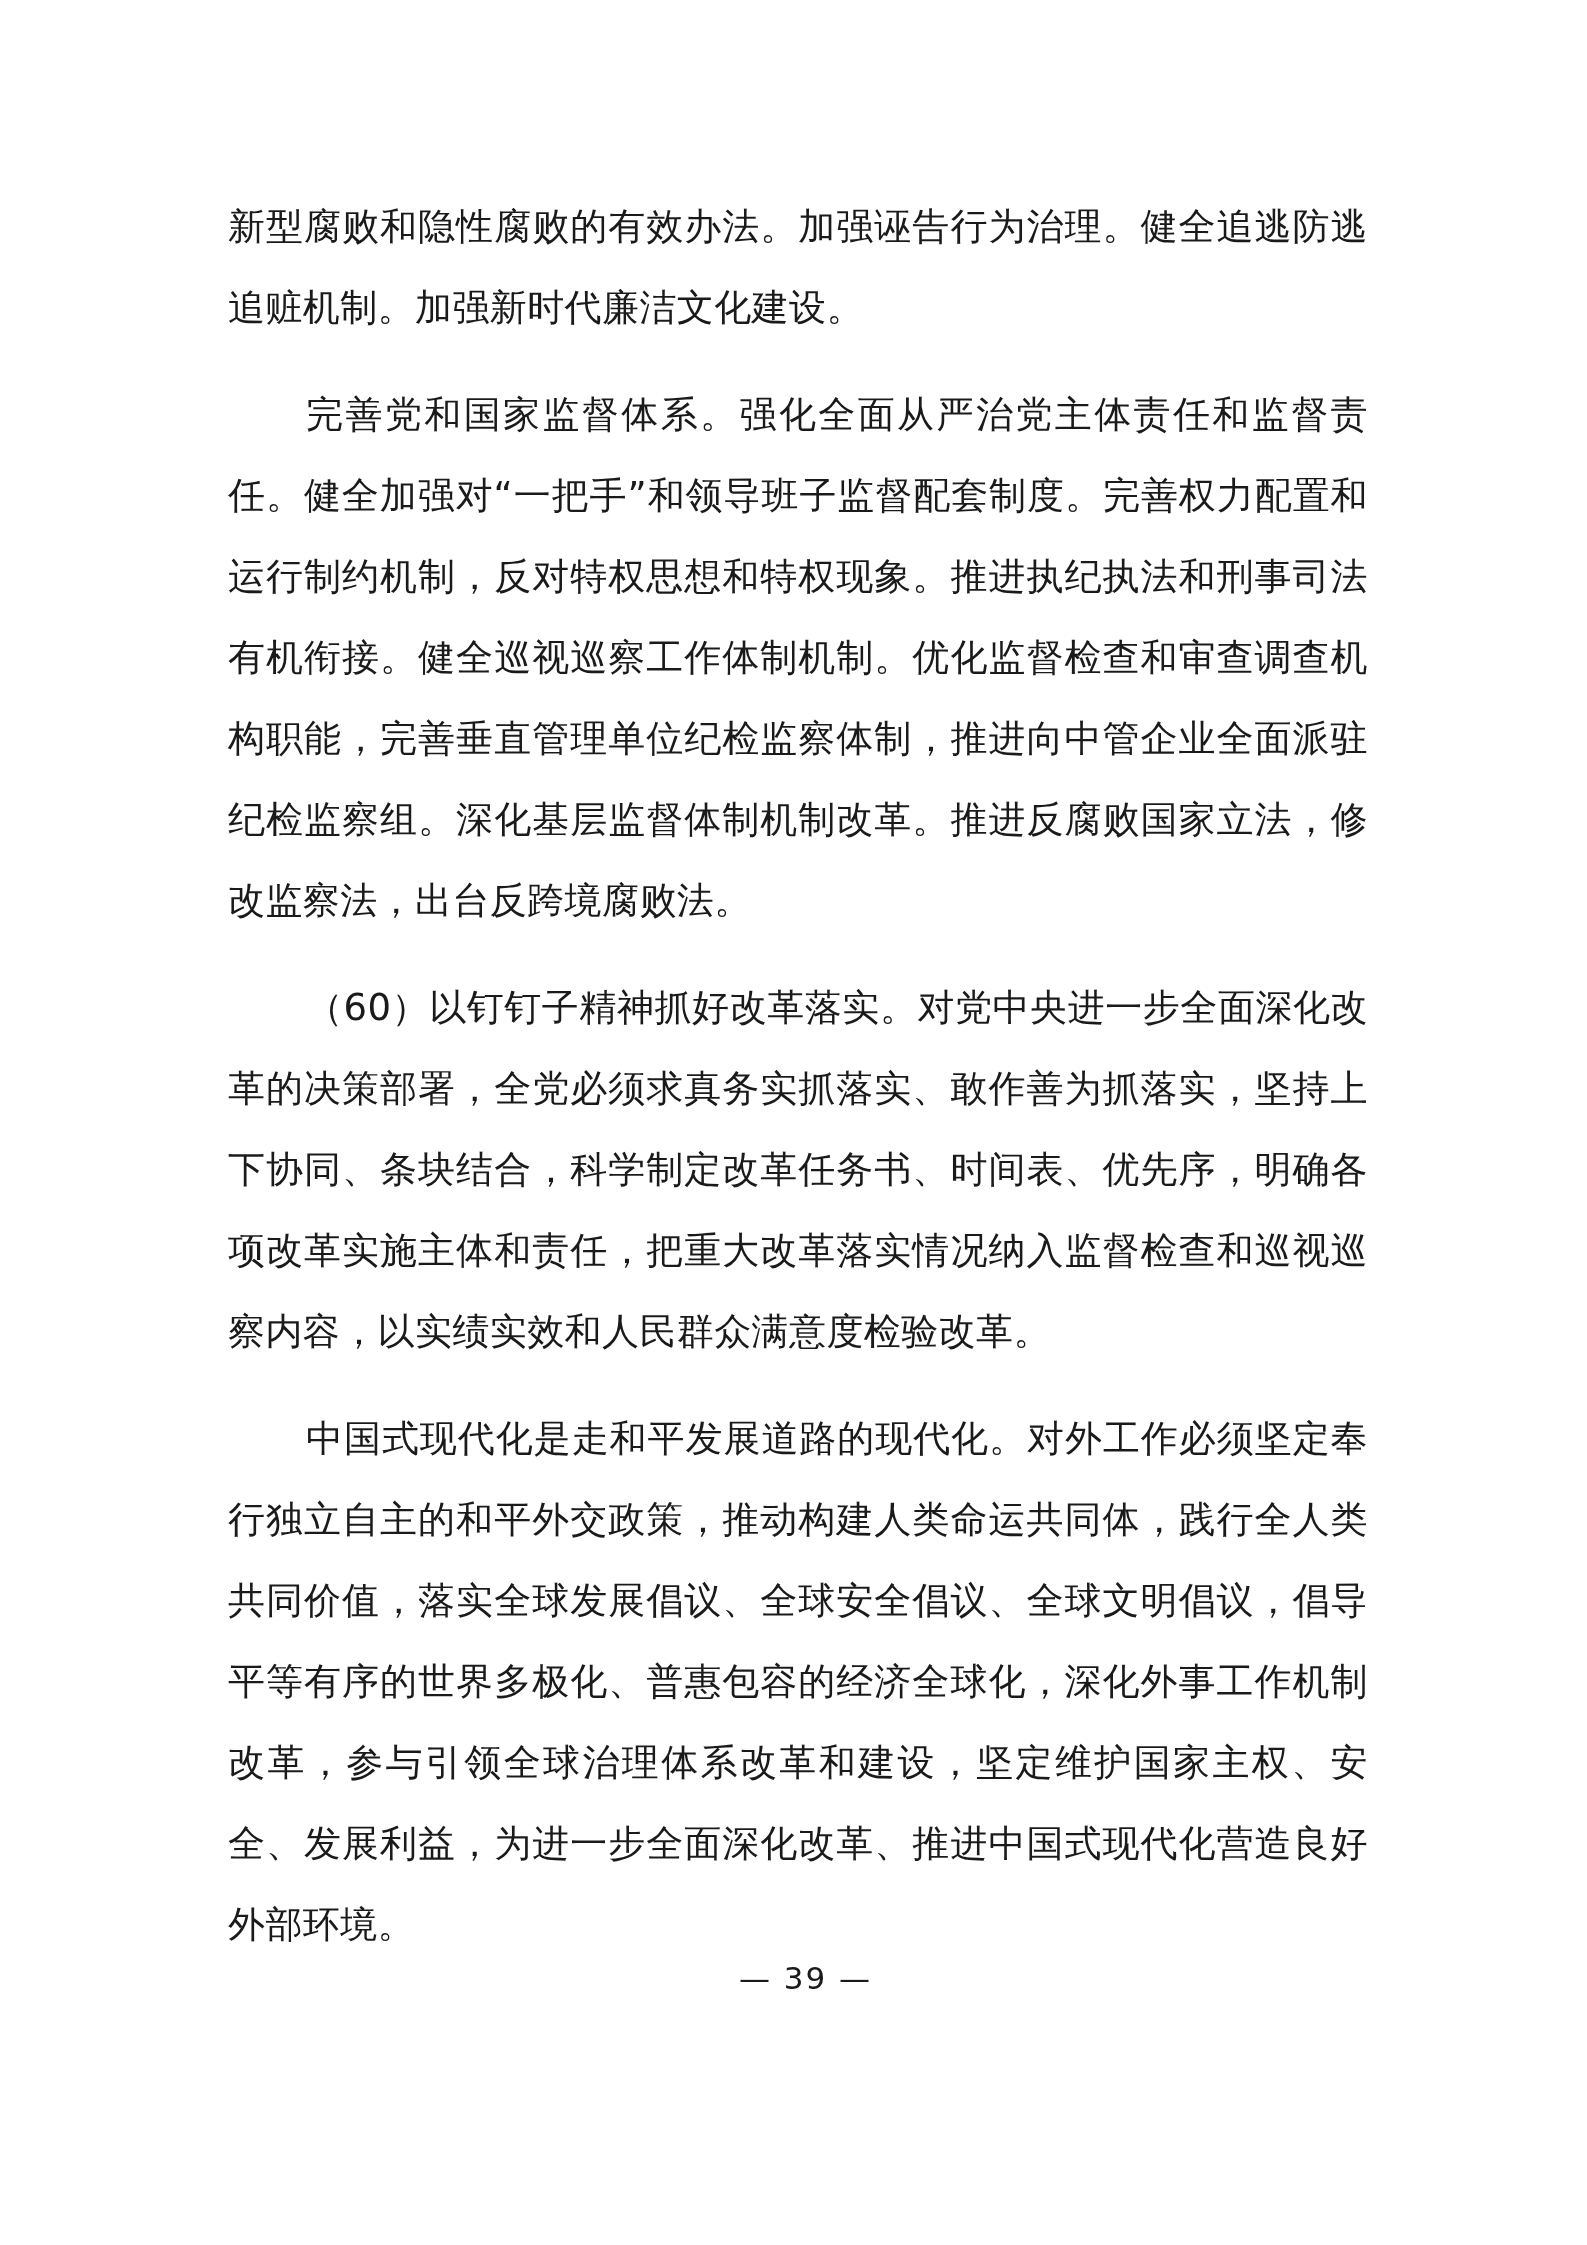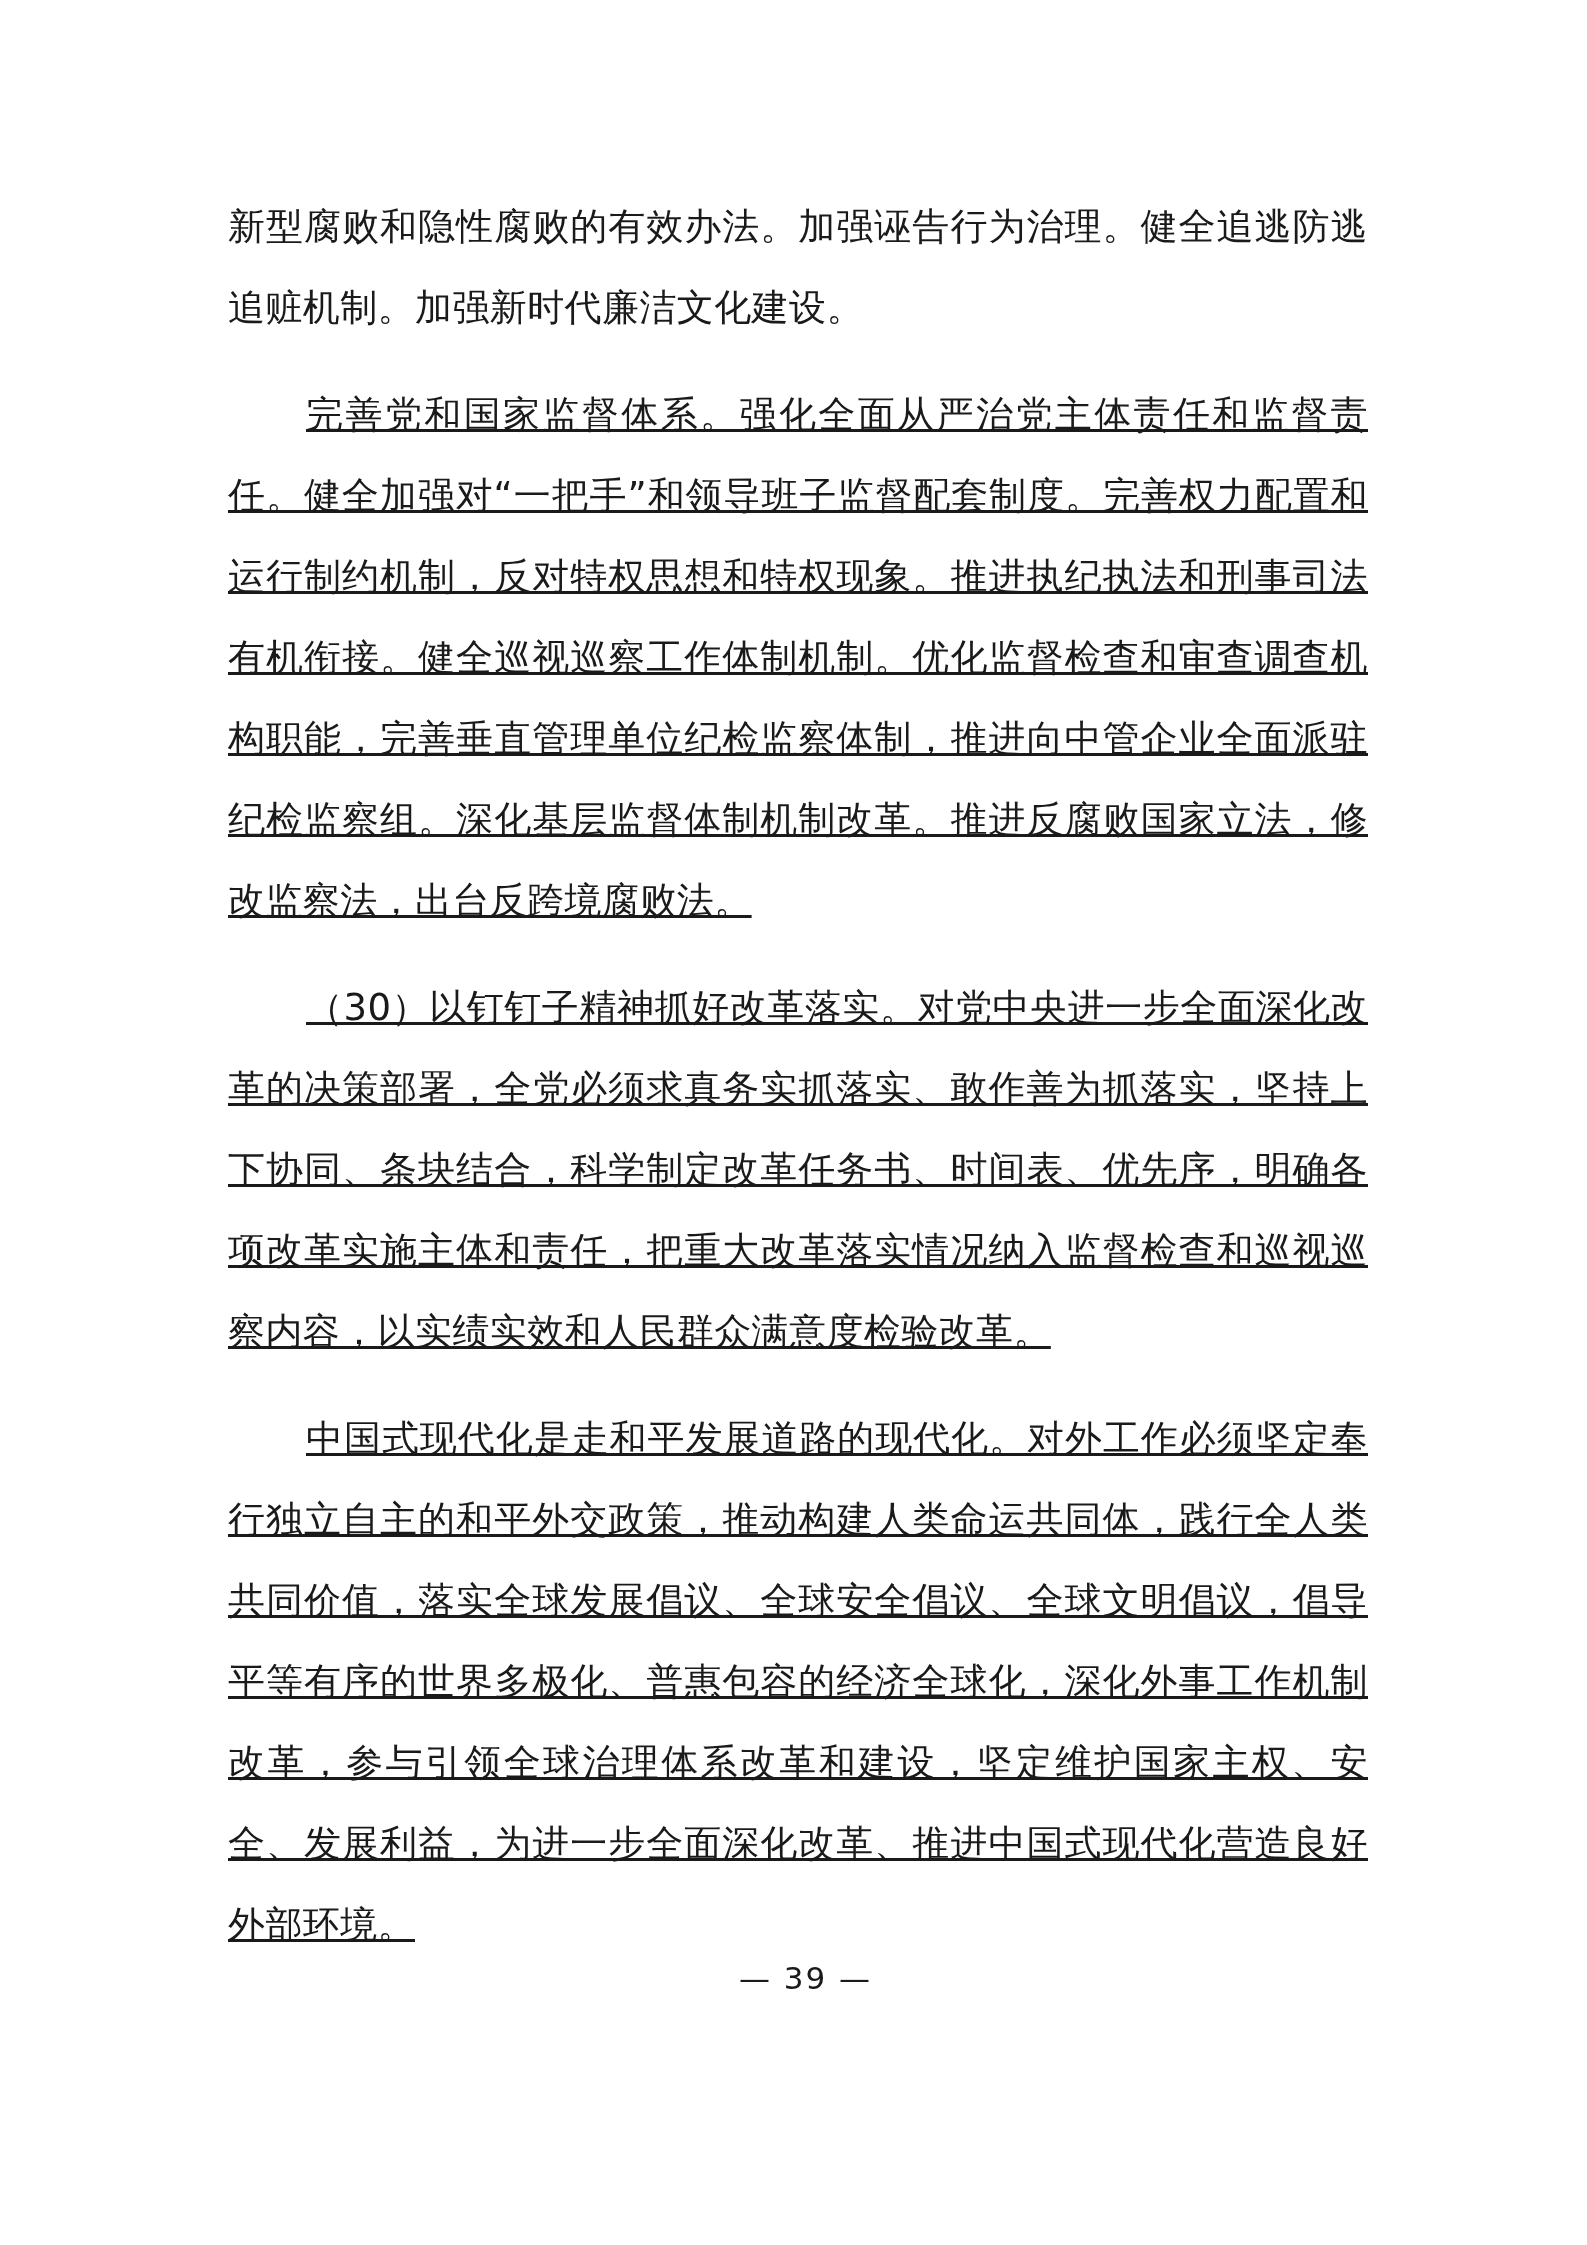--- a/index.html
+++ b/index.html
@@ -29,21 +29,20 @@
     line-height: 81px;
     color: #1a1a1a;
     text-align: justify;
     text-justify: inter-ideograph;
     letter-spacing: 0.4px;
     margin: 0 0 12px 0;
     word-break: break-all;
   }
   .para.indent {
     text-indent: 78px;
-    text-decoration: underline;
   }
   .para.gap {
     margin-top: 26px;
   }
   .pagenum {
     position: absolute;
     left: 0;
     right: 0;
     top: 1960px;
     text-align: center;
@@ -53,17 +52,17 @@
     margin-left: 24px;
   }
 </style>
 </head>
 <body>
 
 <div class="page">
   <div class="content">
     <p class="para">新型腐败和隐性腐败的有效办法。加强诬告行为治理。健全追逃防逃追赃机制。加强新时代廉洁文化建设。</p>
     <p class="para indent gap">完善党和国家监督体系。强化全面从严治党主体责任和监督责任。健全加强对“一把手”和领导班子监督配套制度。完善权力配置和运行制约机制，反对特权思想和特权现象。推进执纪执法和刑事司法有机衔接。健全巡视巡察工作体制机制。优化监督检查和审查调查机构职能，完善垂直管理单位纪检监察体制，推进向中管企业全面派驻纪检监察组。深化基层监督体制机制改革。推进反腐败国家立法，修改监察法，出台反跨境腐败法。</p>
-    <p class="para indent gap">（30）以钉钉子精神抓好改革落实。对党中央进一步全面深化改革的决策部署，全党必须求真务实抓落实、敢作善为抓落实，坚持上下协同、条块结合，科学制定改革任务书、时间表、优先序，明确各项改革实施主体和责任，把重大改革落实情况纳入监督检查和巡视巡察内容，以实绩实效和人民群众满意度检验改革。</p>
+    <p class="para indent gap">（60）以钉钉子精神抓好改革落实。对党中央进一步全面深化改革的决策部署，全党必须求真务实抓落实、敢作善为抓落实，坚持上下协同、条块结合，科学制定改革任务书、时间表、优先序，明确各项改革实施主体和责任，把重大改革落实情况纳入监督检查和巡视巡察内容，以实绩实效和人民群众满意度检验改革。</p>
     <p class="para indent gap">中国式现代化是走和平发展道路的现代化。对外工作必须坚定奉行独立自主的和平外交政策，推动构建人类命运共同体，践行全人类共同价值，落实全球发展倡议、全球安全倡议、全球文明倡议，倡导平等有序的世界多极化、普惠包容的经济全球化，深化外事工作机制改革，参与引领全球治理体系改革和建设，坚定维护国家主权、安全、发展利益，为进一步全面深化改革、推进中国式现代化营造良好外部环境。</p>
   </div>
   <div class="pagenum">— 39 —</div>
 </div>
 
 </body></html>

